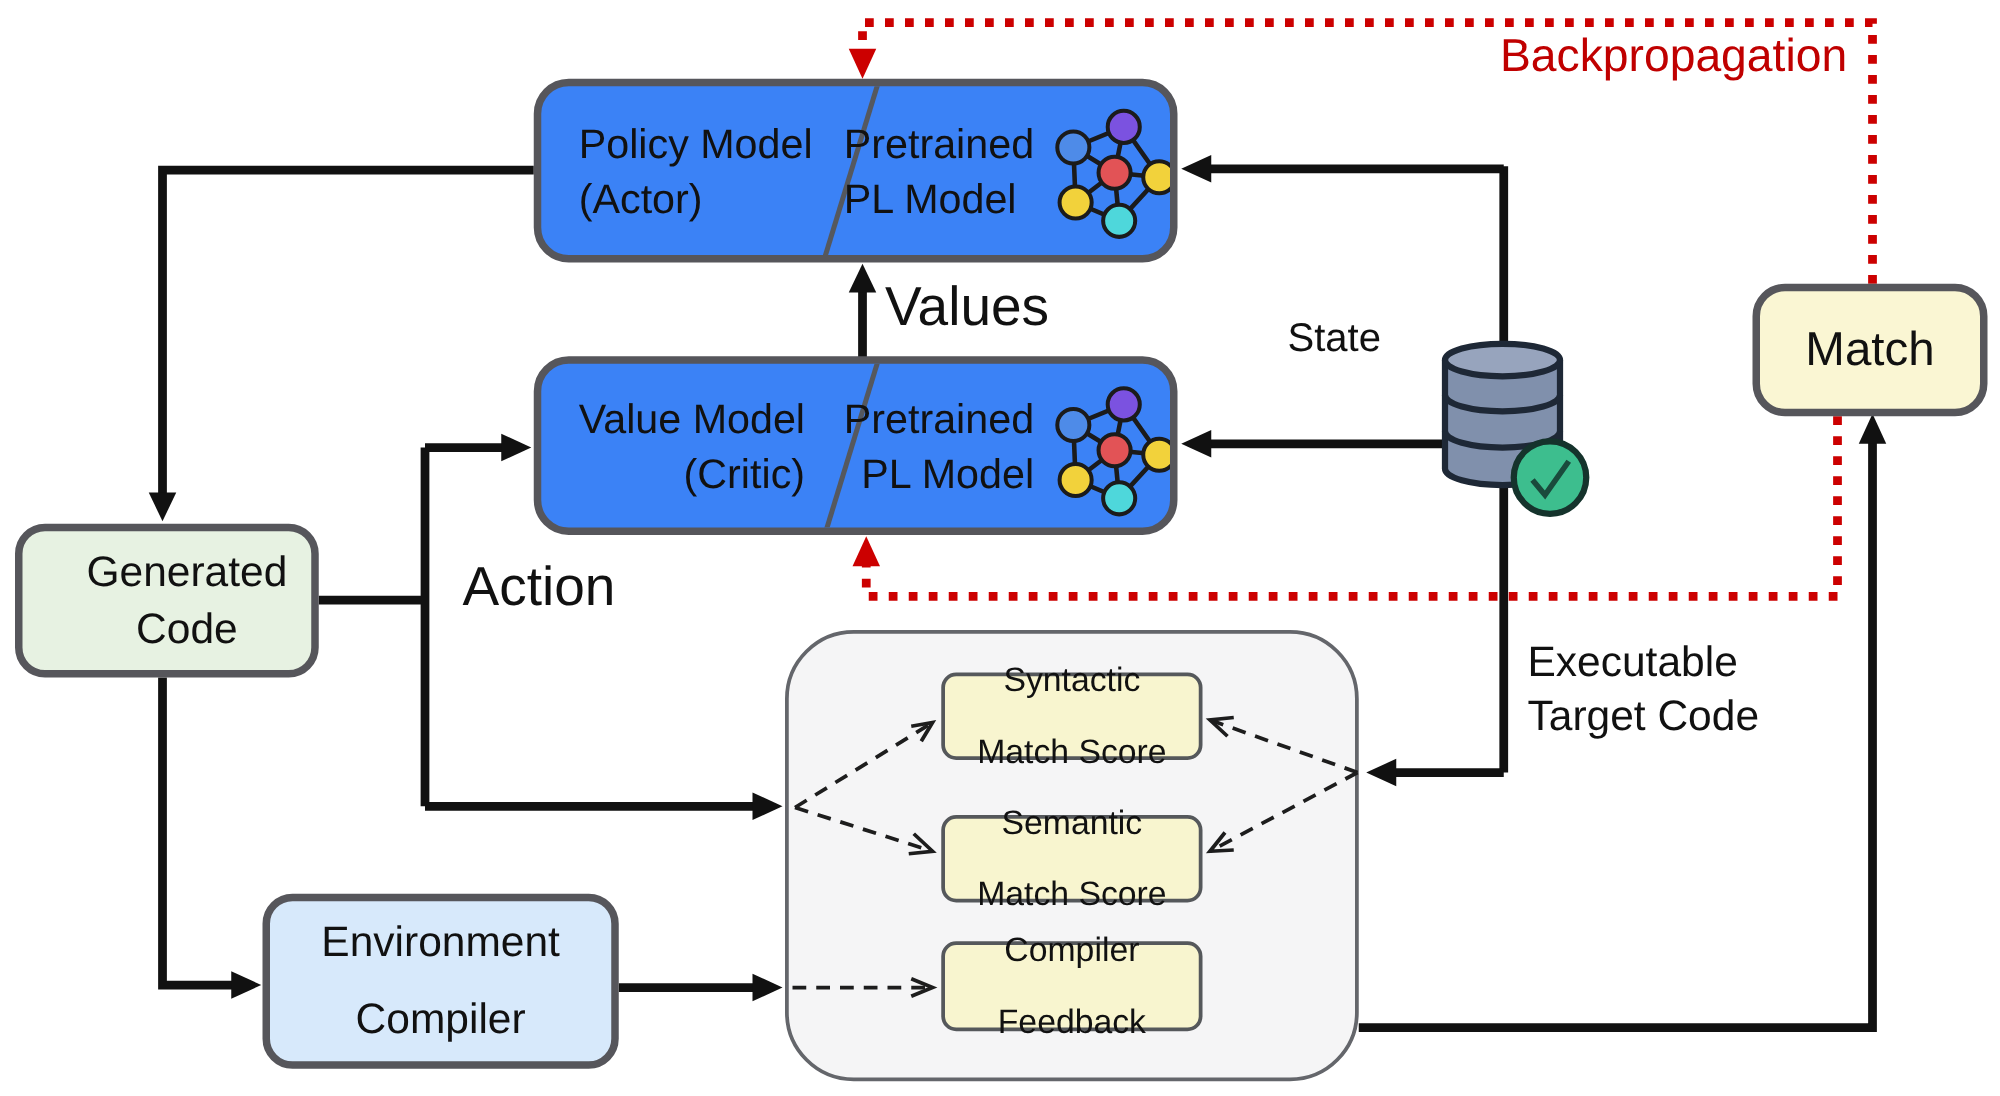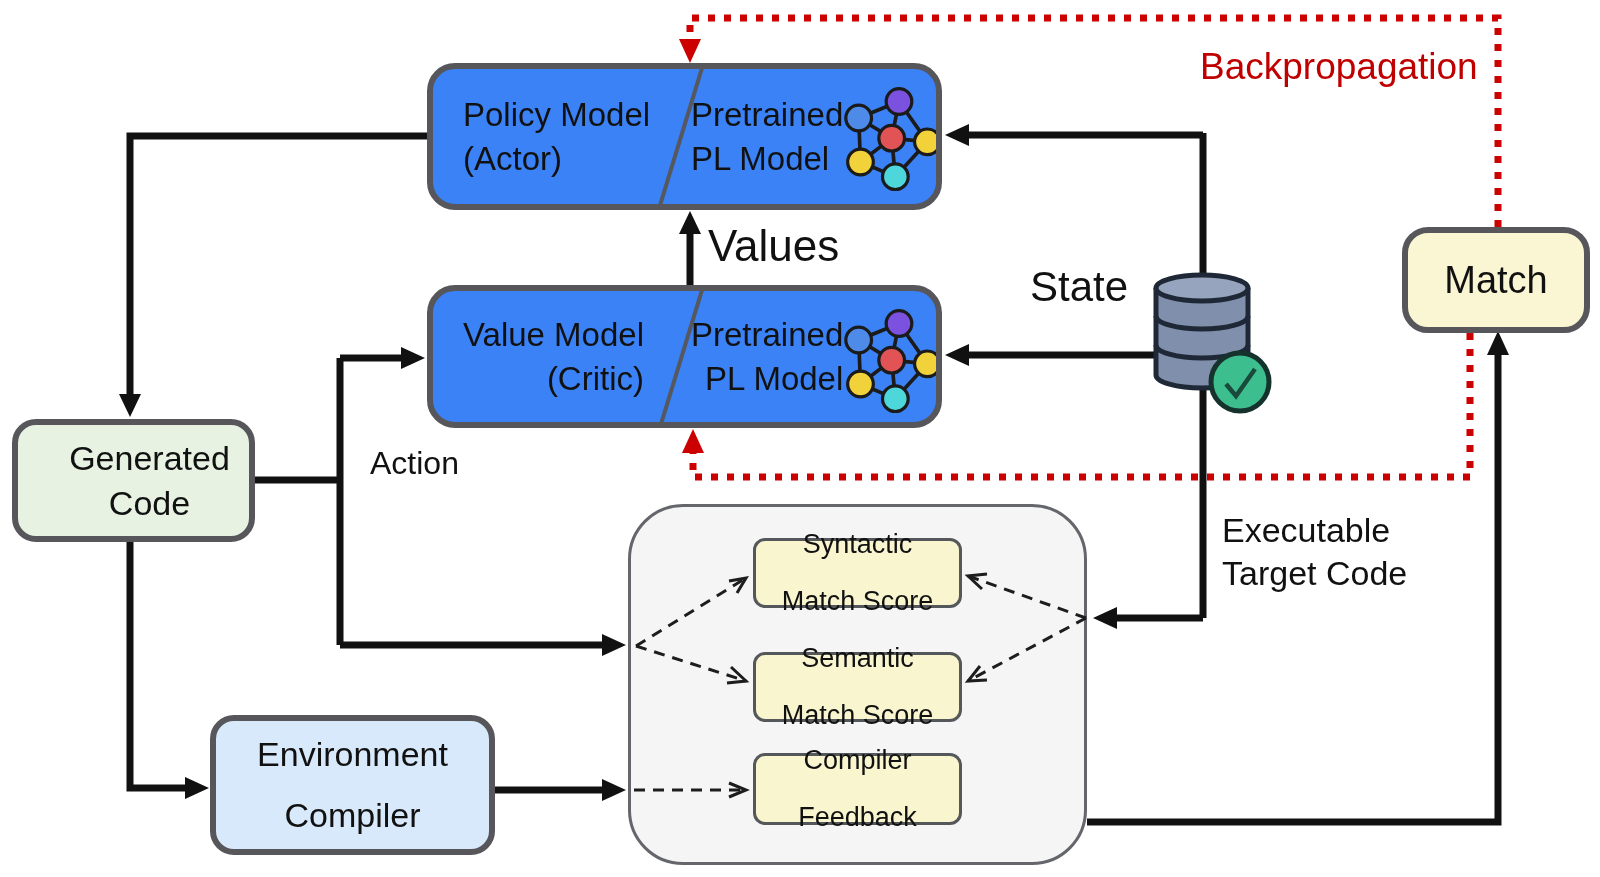--- a/index.html
+++ b/index.html
@@ -15,21 +15,21 @@
   }
   .model-divider{
     position:absolute;left:243px;top:-10px;width:4px;height:175px;
     background:#55585E;transform:rotate(17deg);
   }
   .model-text{
     position:absolute;top:0;bottom:0;display:flex;flex-direction:column;
     justify-content:center;font-size:33px;line-height:44px;
   }
   .model-text.left{left:30px;}
-  .model-text.right{left:258px;}
+  .model-text.right{left:242px;}
   .nn-icon{position:absolute;left:400px;top:11px;}
   .plain-box{
     position:absolute;z-index:2;box-sizing:border-box;border:6px solid #56565B;
     border-radius:24px;display:flex;flex-direction:column;justify-content:center;
     align-items:center;text-align:center;
   }
   .generated{background:#E7F2E2;font-size:34px;line-height:45px;padding-left:32px;}
   .envcomp{background:#D7E9FB;font-size:34px;line-height:45px;gap:16px;}
   .reward{background:#FAF6D3;font-size:38px;}
   .container-box{
@@ -38,23 +38,23 @@
   }
   .score-box{
     position:absolute;z-index:2;background:#F8F5CF;border:3px solid #55585B;
     border-radius:12px;box-sizing:border-box;display:flex;flex-direction:column;
     justify-content:center;align-items:center;text-align:center;
     font-size:27px;line-height:33px;gap:24px;
   }
   
   .lbl{position:absolute;z-index:2;white-space:nowrap;color:#111;}
   .lbl-values{left:708px;top:221px;font-size:44px;}
-  .lbl-state{left:1030px;top:263px;font-size:42px;}
-  .lbl-action{left:370px;top:445px;font-size:32px;}
-  .lbl-backprop{left:1200px;top:24px;font-size:37px;color:#C00000;margin-top:22px;}
+  .lbl-state{left:1030px;top:252px;font-size:32px;}
+  .lbl-action{left:370px;top:445px;font-size:44px;}
+  .lbl-backprop{left:1200px;top:24px;font-size:37px;color:#C00000;}
   .lbl-exec{left:1222px;top:509px;font-size:34px;line-height:43px;}
   .db-icon{position:absolute;left:1152px;top:272px;z-index:2;}
 </style>
 </head>
 <body>
 
 <div id="stage">
 
   <div class="container-box" style="left:628px;top:504px;width:459px;height:361px;"></div>
 

